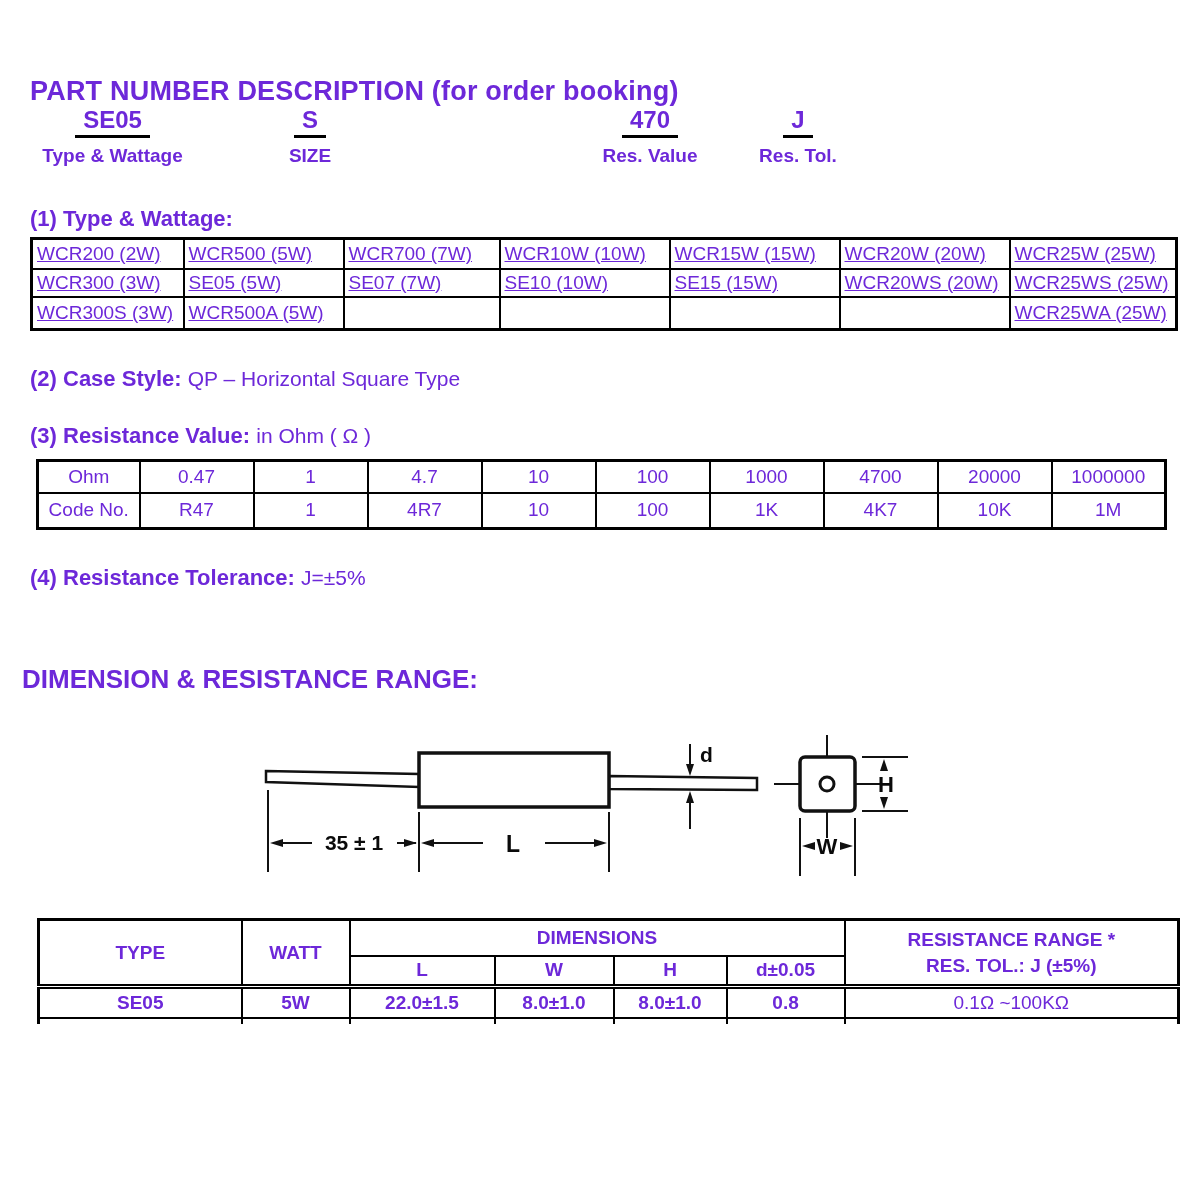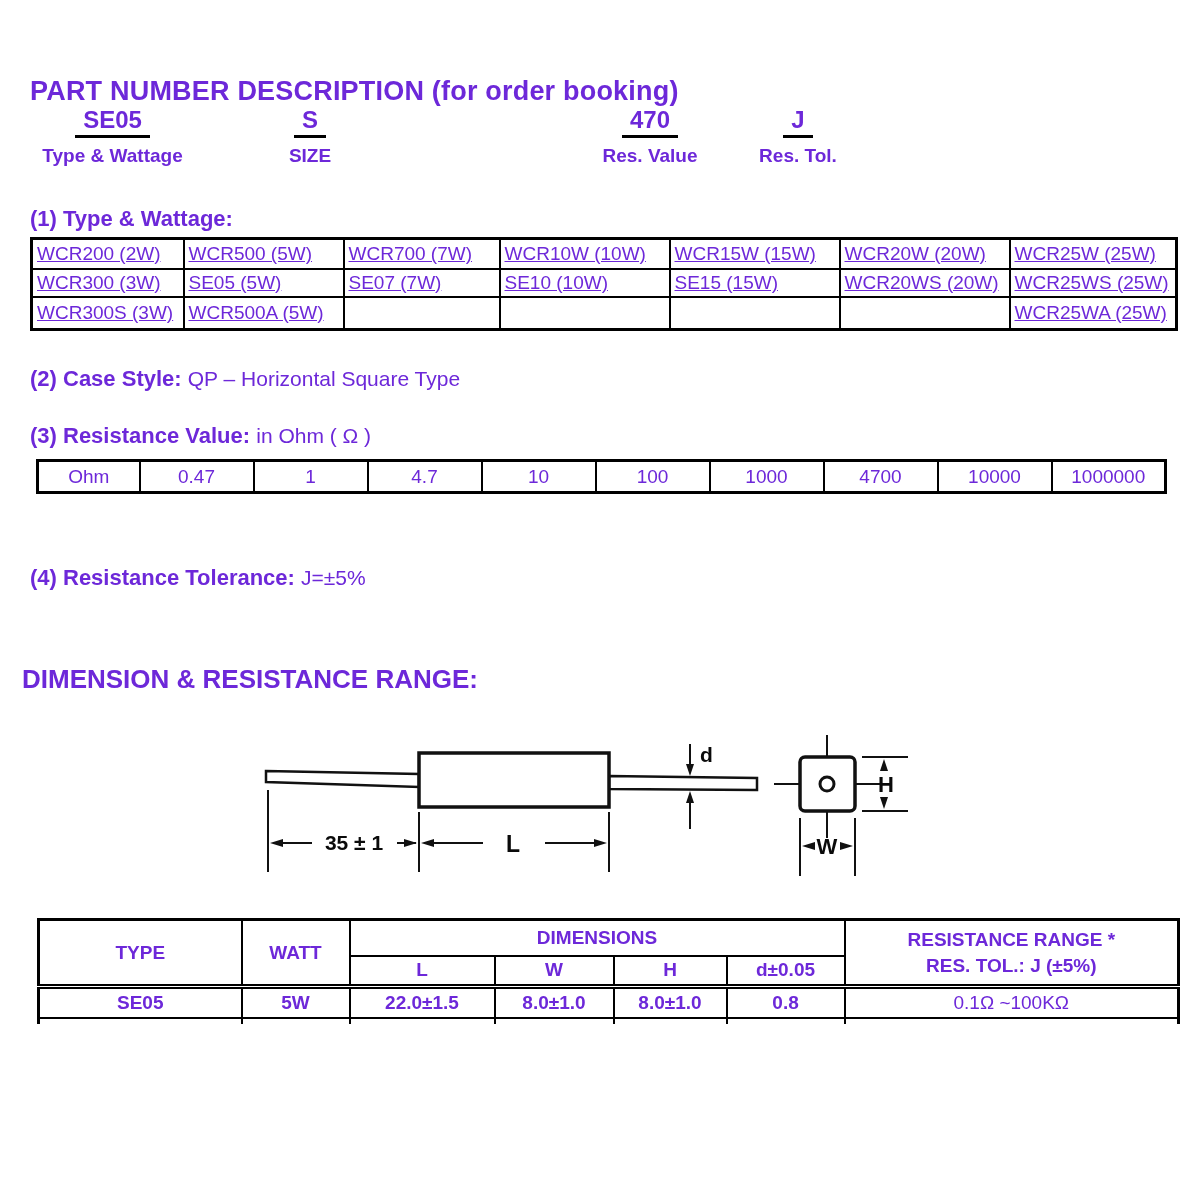--- a/index.html
+++ b/index.html
@@ -129,22 +129,34 @@
     <tbody>
         <tr style="height:32px">
       <td>Ohm</td>
       <td>0.47</td>
       <td>1</td>
       <td>4.7</td>
       <td>10</td>
       <td>100</td>
       <td>1000</td>
       <td>4700</td>
-      <td>10000</td>
+      <td>20000</td>
       <td>1000000</td>
+    </tr>
+    <tr style="height:36px">
+      <td>Code No.</td>
+      <td>R47</td>
+      <td>1</td>
+      <td>4R7</td>
+      <td>10</td>
+      <td>100</td>
+      <td>1K</td>
+      <td>4K7</td>
+      <td>10K</td>
+      <td>1M</td>
     </tr>
   </tbody>
     </table>
 
   <div class="abs sect" style="left:30px;top:565px;">
     <b>(4) Resistance Tolerance:</b>
     <span class="val">J=±5%</span>
   </div>
 
   <div class="abs h2" style="left:22px;top:664px;">DIMENSION &amp; RESISTANCE RANGE:</div>

